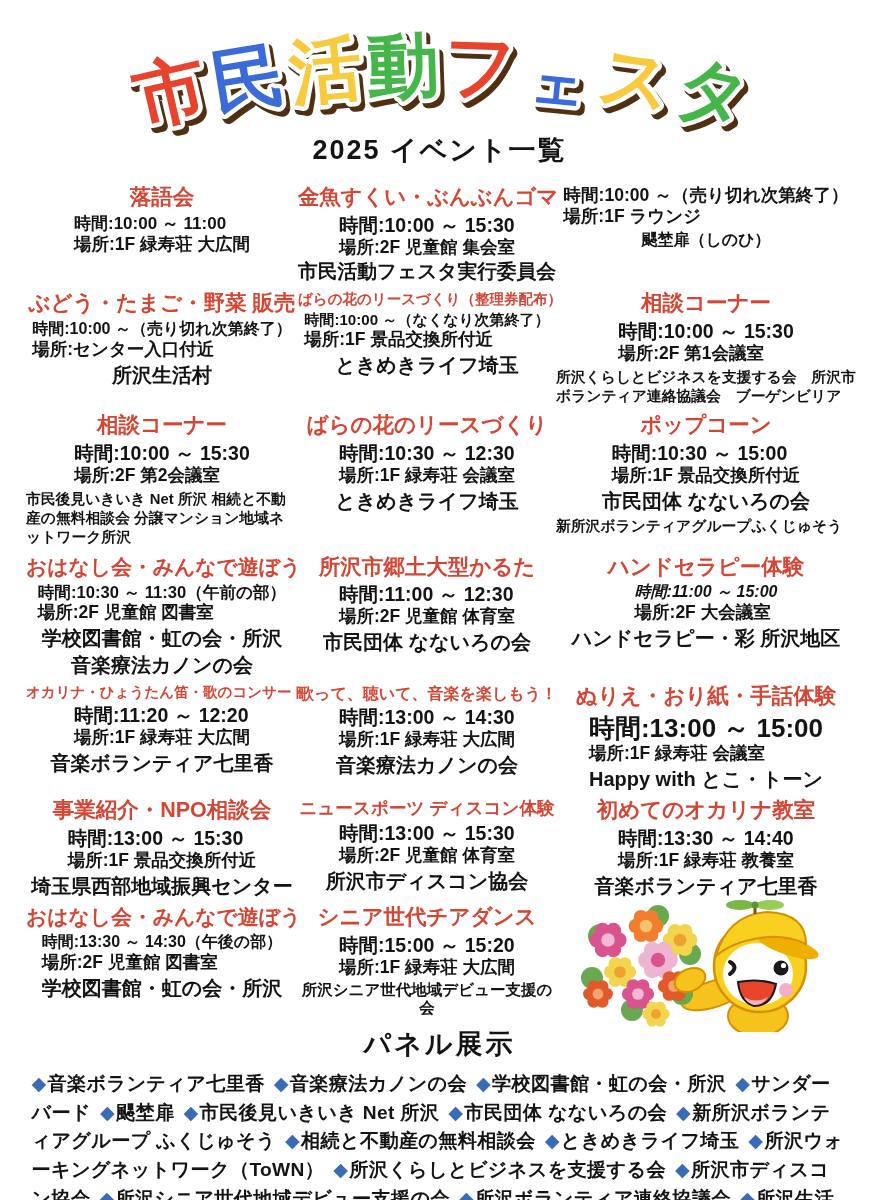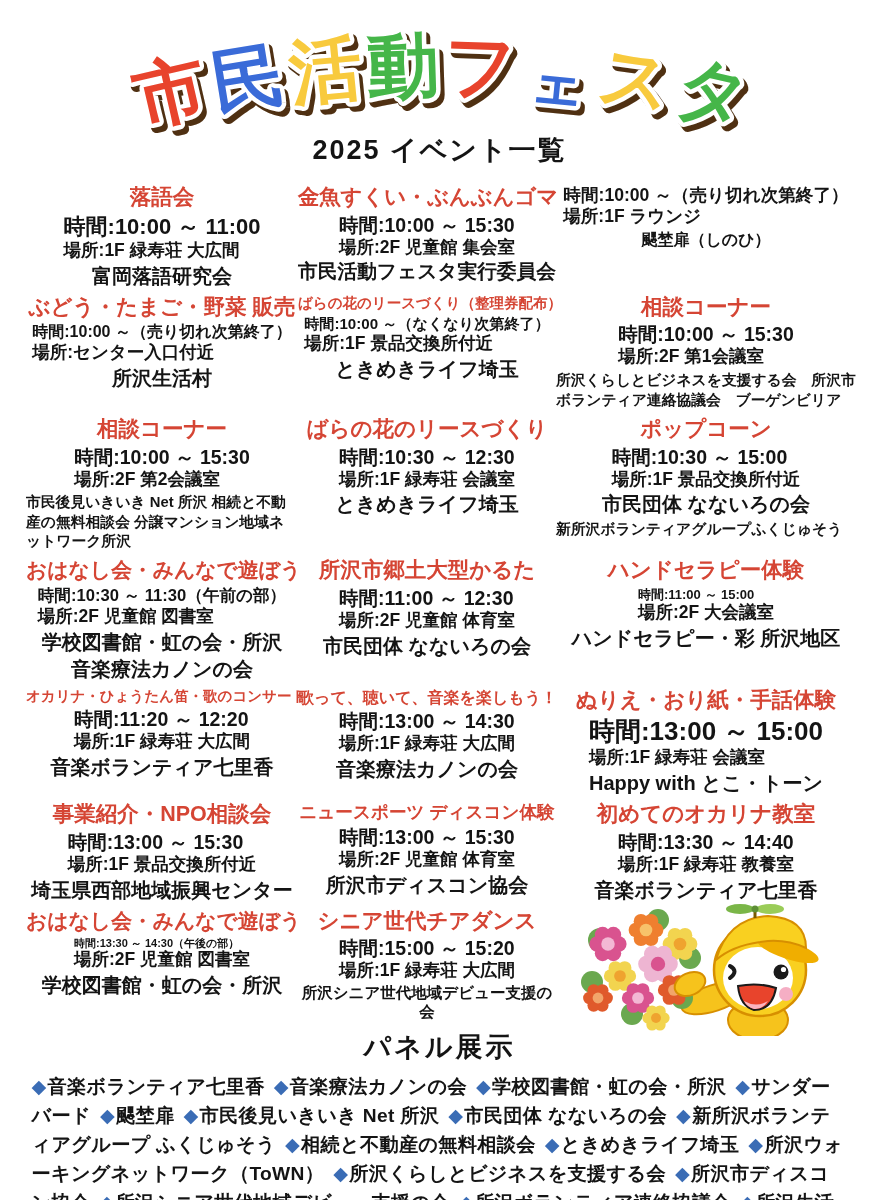--- a/index.html
+++ b/index.html
@@ -77,22 +77,21 @@
           <text x="588" y="104" text-anchor="middle" font-size="72" fill="#45b649" stroke="#ffffff" stroke-width="9" paint-order="stroke" stroke-linejoin="round" transform="rotate(13.0 588 104)">タ</text>
         </g>
     </svg>
     <div class="subtitle">2025 イベント一覧</div>
   </div>
 
   <div class="events-grid" id="events-grid">
 
     <div class="event">
         <div class="ev-title" style="font-size: 21.5px;">落語会</div>
-        <div class="ev-meta"><div class="ev-meta-inner"><div class="ev-time" style="font-size: 22px;">時間:10:00 ～ 11:00</div><div class="ev-place">場所:1F 緑寿荘 大広間</div></div></div>
-        <div class="ev-org" style="font-size: 20px;">富岡落語研究会</div>
+        <div class="ev-meta"><div class="ev-meta-inner"><div class="ev-time" style="font-size: 17px;">時間:10:00 ～ 11:00</div><div class="ev-place">場所:1F 緑寿荘 大広間</div></div></div>
       </div>
       <div class="event">
         <div class="ev-title" style="font-size: 21.3px;">金魚すくい・ぶんぶんゴマ</div>
         <div class="ev-meta"><div class="ev-meta-inner"><div class="ev-time" style="font-size: 19.5px;">時間:10:00 ～ 15:30</div><div class="ev-place">場所:2F 児童館 集会室</div></div></div>
         <div class="ev-org" style="font-size: 19.7px;">市民活動フェスタ実行委員会</div>
       </div>
       <div class="event">
         <div class="ev-meta"><div class="ev-meta-inner"><div class="ev-time" style="font-size: 17.6px;">時間:10:00 ～（売り切れ次第終了）</div><div class="ev-place">場所:1F ラウンジ</div></div></div>
         <div class="ev-org" style="font-size: 16px;">颸埜扉（しのひ）</div>
       </div>
@@ -133,21 +132,21 @@
         <div class="ev-org" style="font-size: 20px;">学校図書館・虹の会・所沢</div>
         <div class="ev-org" style="font-size: 20px;">音楽療法カノンの会</div>
       </div>
       <div class="event">
         <div class="ev-title" style="font-size: 21.5px;">所沢市郷土大型かるた</div>
         <div class="ev-meta"><div class="ev-meta-inner"><div class="ev-time" style="font-size: 19.5px;">時間:11:00 ～ 12:30</div><div class="ev-place">場所:2F 児童館 体育室</div></div></div>
         <div class="ev-org" style="font-size: 20px;">市民団体 なないろの会</div>
       </div>
       <div class="event">
         <div class="ev-title" style="font-size: 21.5px;">ハンドセラピー体験</div>
-        <div class="ev-meta"><div class="ev-meta-inner"><div class="ev-time" style="font-size: 13px;">時間:11:00 ～ 15:00</div><div class="ev-place">場所:2F 大会議室</div></div></div>
+        <div class="ev-meta"><div class="ev-meta-inner"><div class="ev-time" style="font-size: 16px; font-style: italic;">時間:11:00 ～ 15:00</div><div class="ev-place">場所:2F 大会議室</div></div></div>
         <div class="ev-org" style="font-size: 20px;">ハンドセラピー・彩 所沢地区</div>
       </div>
       <div class="event">
         <div class="ev-title" style="font-size: 14.5px;">オカリナ・ひょうたん笛・歌のコンサート</div>
         <div class="ev-meta"><div class="ev-meta-inner"><div class="ev-time" style="font-size: 19.5px;">時間:11:20 ～ 12:20</div><div class="ev-place">場所:1F 緑寿荘 大広間</div></div></div>
         <div class="ev-org" style="font-size: 20px;">音楽ボランティア七里香</div>
       </div>
       <div class="event">
         <div class="ev-title" style="font-size: 16px;">歌って、聴いて、音楽を楽しもう！</div>
         <div class="ev-meta"><div class="ev-meta-inner"><div class="ev-time" style="font-size: 19.5px;">時間:13:00 ～ 14:30</div><div class="ev-place">場所:1F 緑寿荘 大広間</div></div></div>
@@ -168,21 +167,21 @@
         <div class="ev-meta"><div class="ev-meta-inner"><div class="ev-time" style="font-size: 19.5px;">時間:13:00 ～ 15:30</div><div class="ev-place">場所:2F 児童館 体育室</div></div></div>
         <div class="ev-org" style="font-size: 20px;">所沢市ディスコン協会</div>
       </div>
       <div class="event">
         <div class="ev-title" style="font-size: 21.5px;">初めてのオカリナ教室</div>
         <div class="ev-meta"><div class="ev-meta-inner"><div class="ev-time" style="font-size: 19.5px;">時間:13:30 ～ 14:40</div><div class="ev-place">場所:1F 緑寿荘 教養室</div></div></div>
         <div class="ev-org" style="font-size: 20px;">音楽ボランティア七里香</div>
       </div>
       <div class="event">
         <div class="ev-title" style="font-size: 20.8px;">おはなし会・みんなで遊ぼう</div>
-        <div class="ev-meta"><div class="ev-meta-inner"><div class="ev-time" style="font-size: 11px;">時間:13:30 ～ 14:30（午後の部）</div><div class="ev-place">場所:2F 児童館 図書室</div></div></div>
+        <div class="ev-meta"><div class="ev-meta-inner"><div class="ev-time" style="font-size: 16px;">時間:13:30 ～ 14:30（午後の部）</div><div class="ev-place">場所:2F 児童館 図書室</div></div></div>
         <div class="ev-org" style="font-size: 20px;">学校図書館・虹の会・所沢</div>
       </div>
       <div class="event">
         <div class="ev-title" style="font-size: 21.5px;">シニア世代チアダンス</div>
         <div class="ev-meta"><div class="ev-meta-inner"><div class="ev-time" style="font-size: 19.5px;">時間:15:00 ～ 15:20</div><div class="ev-place">場所:1F 緑寿荘 大広間</div></div></div>
         <div class="ev-org" style="font-size: 15.5px;">所沢シニア世代地域デビュー支援の会</div>
       </div>
       <div class="mascot-cell" id="mascot-cell">
       <svg width="268" height="134" viewBox="0 0 268 134" aria-hidden="true">
         <g id="mascot-art">

